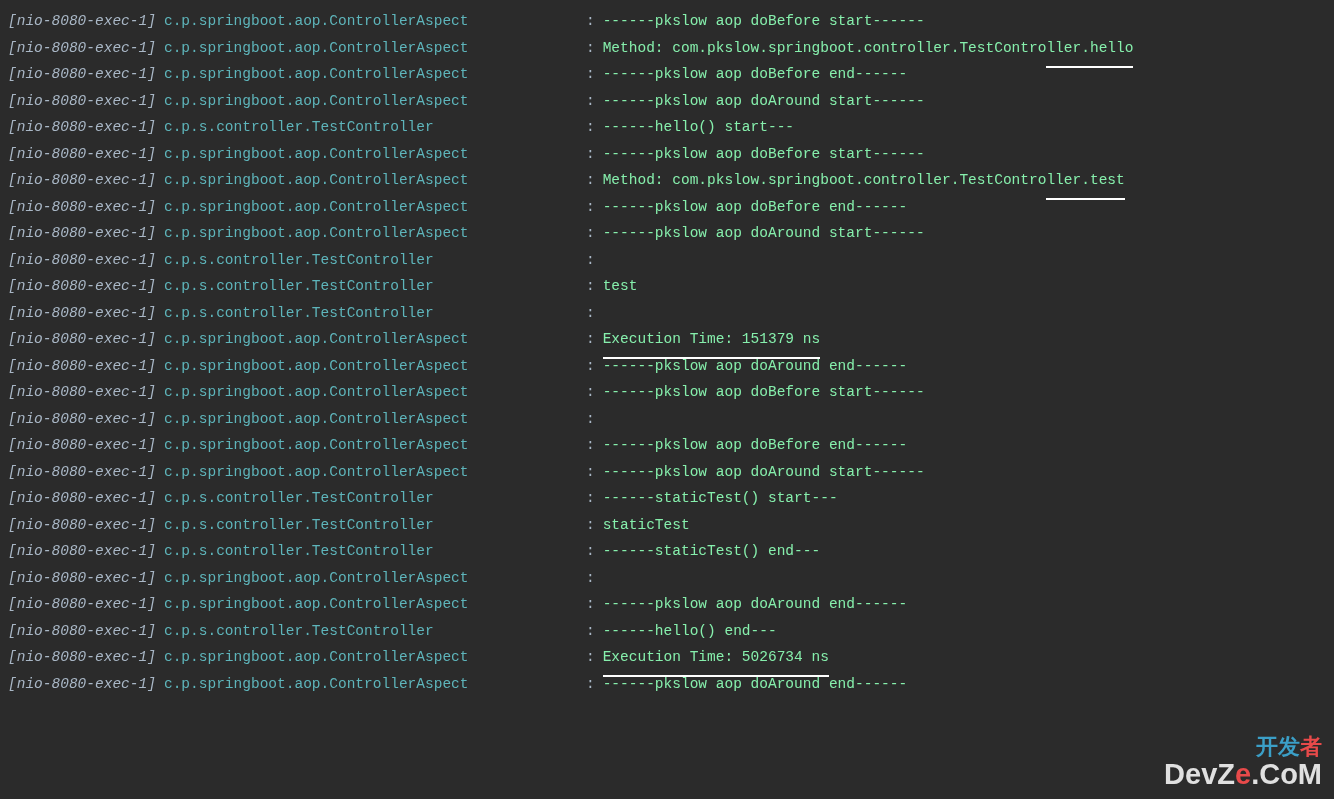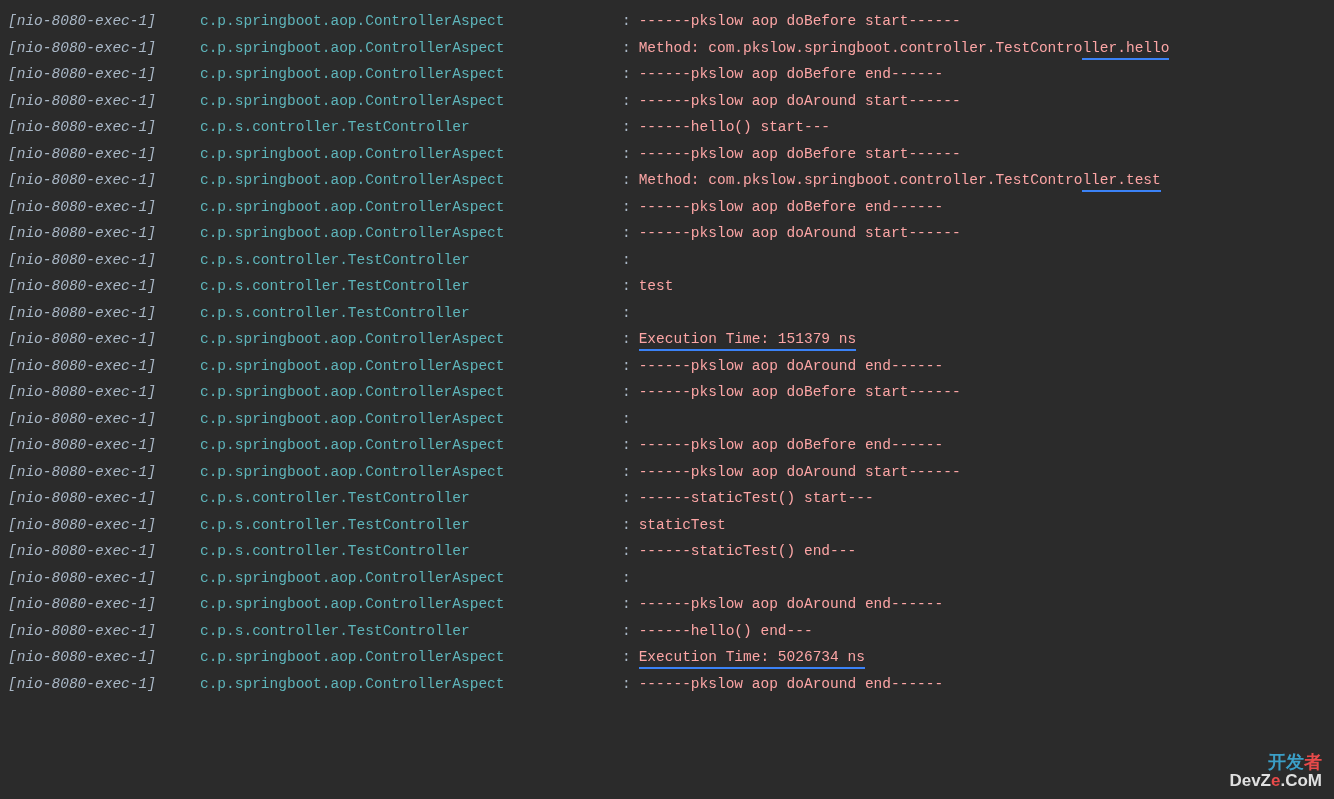--- a/index.html
+++ b/index.html
@@ -29,52 +29,51 @@
       color: #a9b7c6;
       font-style: italic;
     }
     .logger {
       color: #5eb5bb;
       padding-left: 8px;
     }
     .logger-pad {
       display: inline-block;
       min-width: 430px;
-      margin-left: 36px;
     }
     .colon {
       color: #a9b7c6;
     }
     .msg {
-      color: #fca5a5;
+      color: #86efac;
       padding-left: 8px;
       text-align: center;
     }
     .underline {
-      border-bottom: 2px solid #3b82f6;
-      padding-bottom: 2px;
+      border-bottom: 2px solid #ffffff;
+      padding-bottom: 10px;
     }
     .watermark {
       position: absolute;
       bottom: 8px;
       right: 12px;
       font-family: Arial, sans-serif;
       font-weight: bold;
       text-align: right;
       line-height: 1.1;
     }
     .watermark-top {
-      font-size: 18px;
+      font-size: 22px;
       color: #3b9fc7;
     }
     .watermark-top .red {
       color: #e84a4a;
     }
     .watermark-bot {
-      font-size: 17px;
+      font-size: 29px;
       color: #e0e0e0;
     }
     .watermark-bot .red {
       color: #e84a4a;
     }
   </style>
 </head>
 <body>
 
 <div id="log-container">

